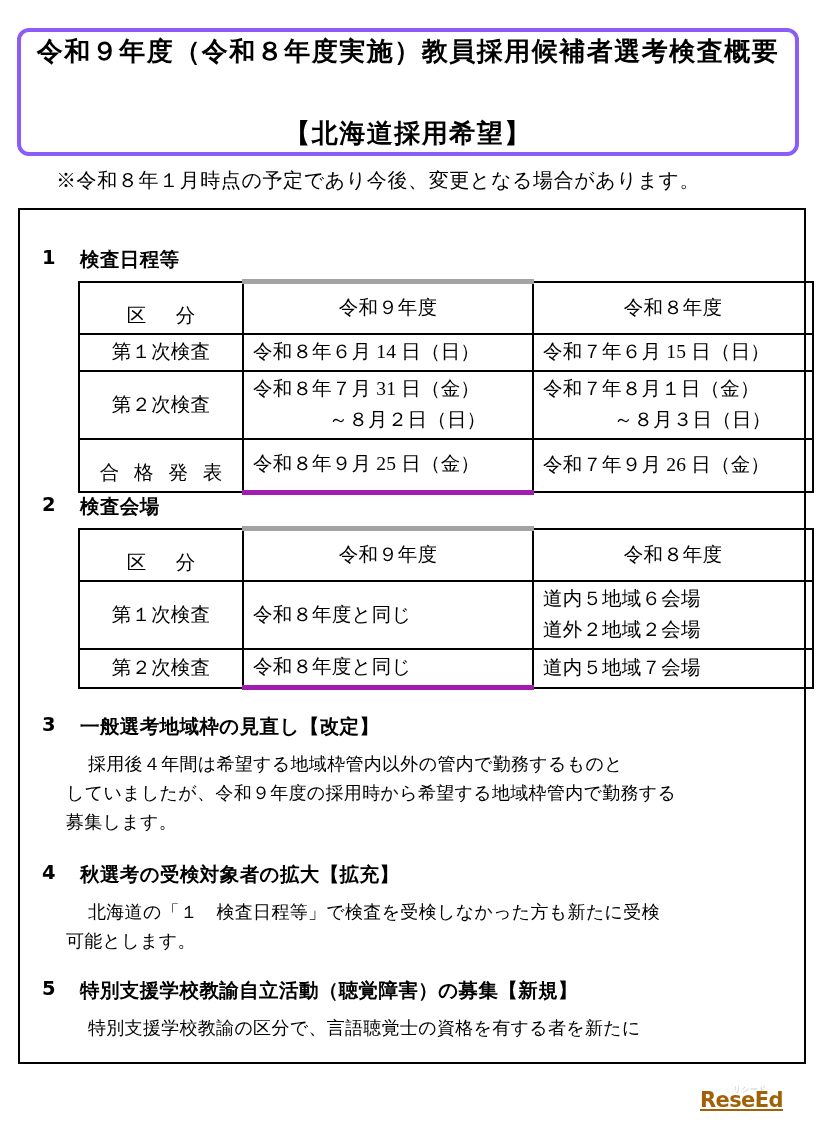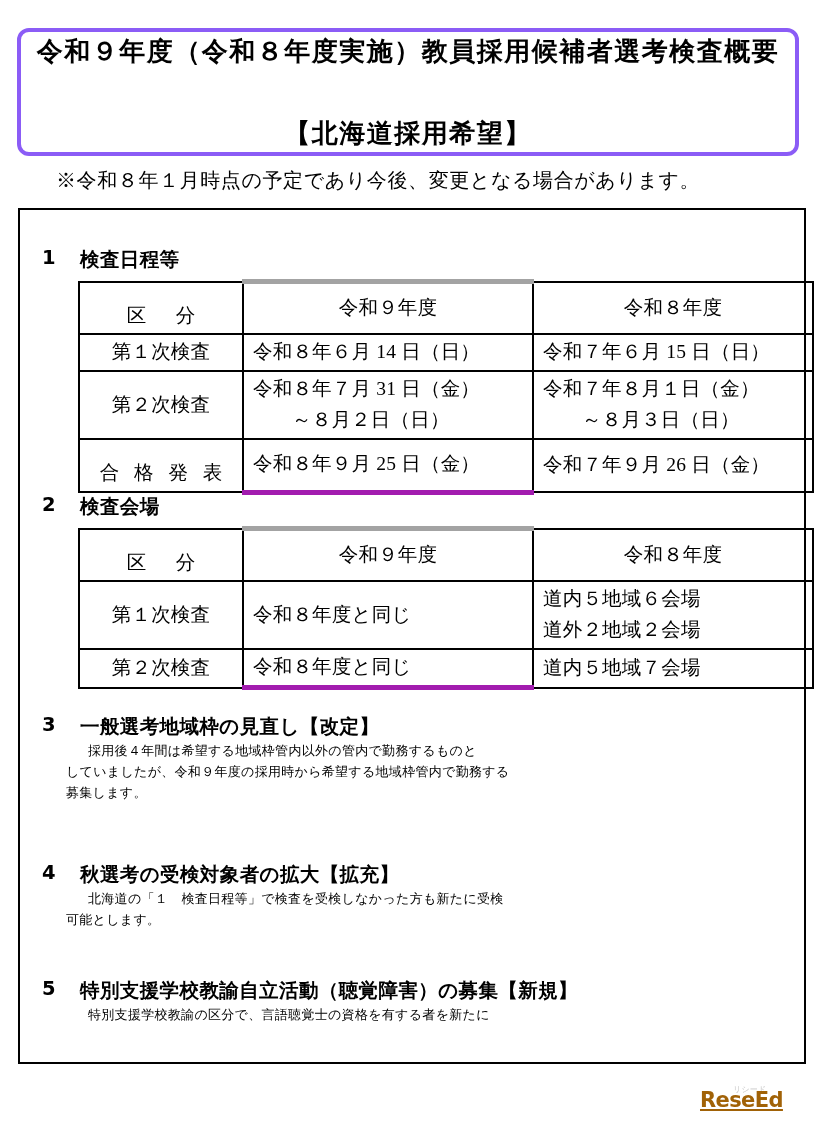--- a/index.html
+++ b/index.html
@@ -79,24 +79,24 @@
     white-space: nowrap;
     display: flex;
   }
   .sec-num {
     width: 38px;
     flex: 0 0 38px;
   }
   .sec-title { }
 
   .sec-body {
-    font-size: 13px;
+    font-size: 18px;
     line-height: 1.62;
     letter-spacing: 0.3px;
-    margin-top: 0;
+    margin-top: 10px;
     padding-left: 24px;
   }
   .sec-body .ln { white-space: nowrap; display: block; }
   .sec-body .ln.indent { text-indent: 22px; }
 
   
   table.doc-table {
     border-collapse: collapse;
     table-layout: fixed;
     font-size: 19.5px;
@@ -107,21 +107,21 @@
     padding: 0;
     vertical-align: middle;
     white-space: nowrap;
   }
   .cell-inner {
     padding: 4px 9px;
     line-height: 1.38;
   }
   .c-center  { text-align: center; }
   .c-left    { text-align: left; }
-  .c-right   { text-align: left; padding-left: 48px; }
+  .c-right   { text-align: center; padding-left: 48px; }
   .c-spread  { text-align: center; letter-spacing: 5px; text-indent: 5px; margin-top: 16px; }
 
   
   td.hl {
     border-left: 5px solid #000;
     border-right: 5px solid #000;
   }
   tr.first-row td.hl { border-top: 5px solid #a3a3a3; }
   tr.last-row  td.hl { border-bottom: 5px solid #a21caf; }
 

